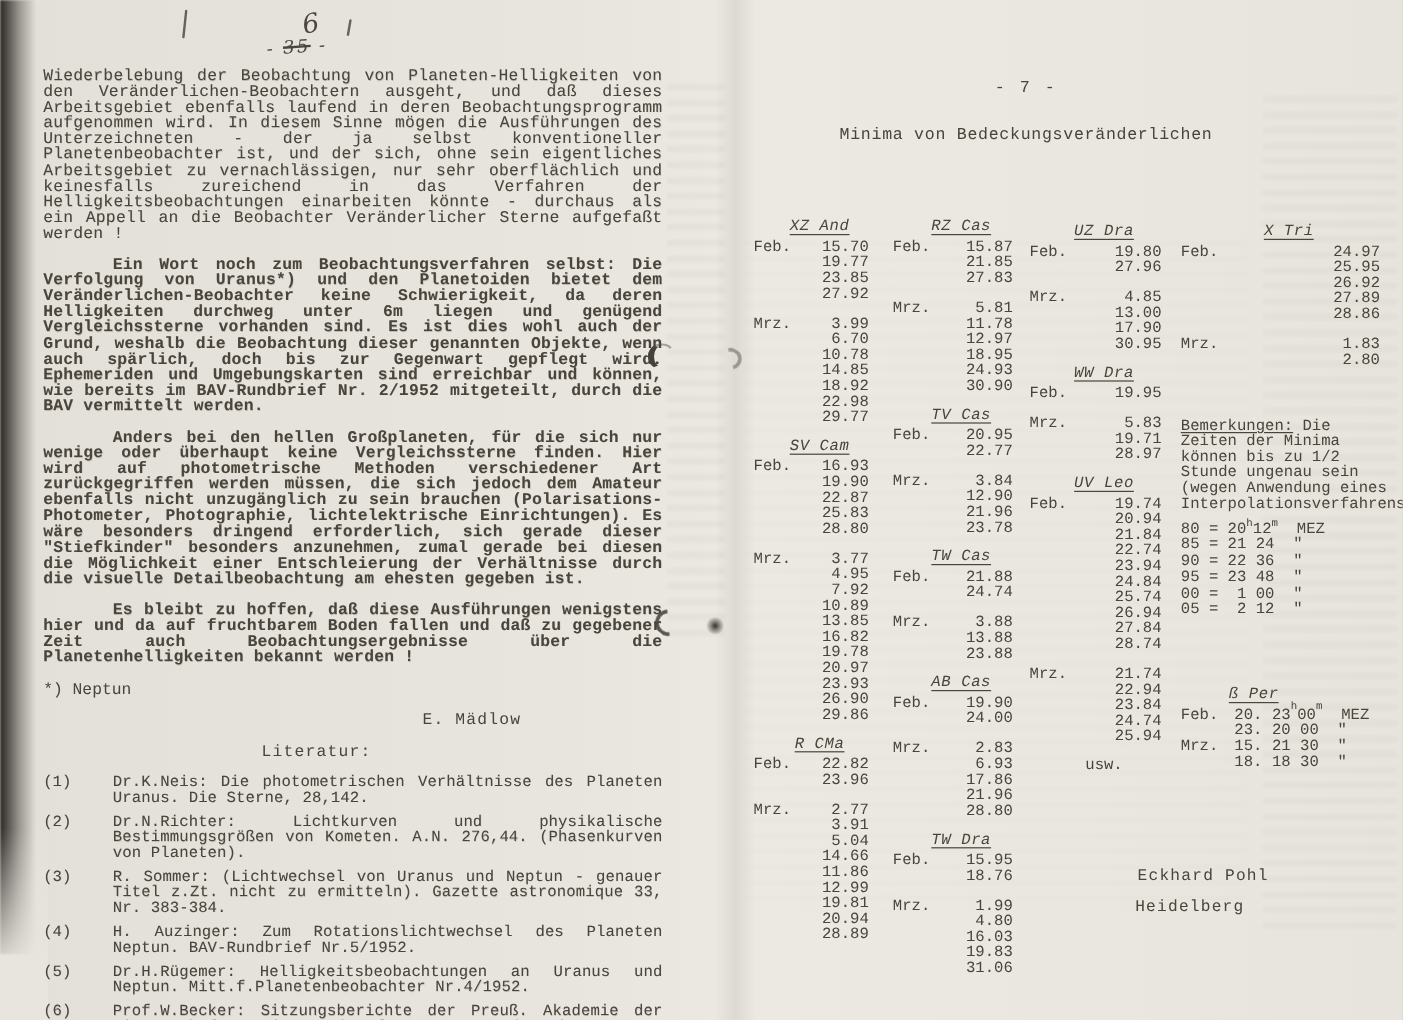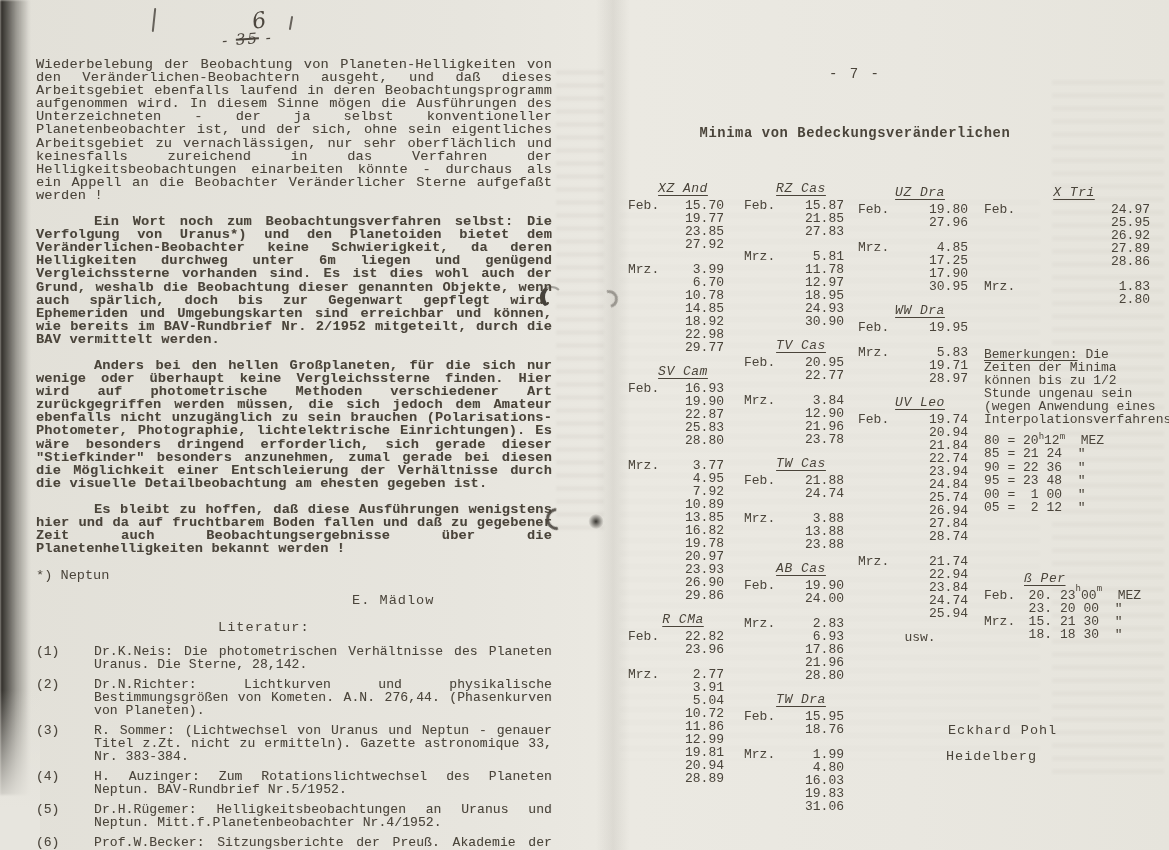--- a/index.html
+++ b/index.html
@@ -41,21 +41,21 @@
   .sig-left{font-size:13.6px;margin:10px 0 12px 316px;letter-spacing:1px;}
   .lit-head{font-size:13.6px;margin:0 0 10px 182px;letter-spacing:1px;}
   .lit-item{display:flex;margin-bottom:7px;font-size:13px;line-height:13px;
     text-shadow:.3px .3px 0 rgba(74,68,58,.22);}
   .lit-num{width:58px;flex:none;}
   .lit-txt{flex:1;text-align:justify;letter-spacing:.1px;}
 
   
   #right-head{position:absolute;left:615px;top:66px;width:480px;text-align:center;}
   .pnum{font-size:14px;letter-spacing:2px;}
-  .rtitle{font-size:13.8px;margin-top:44px;letter-spacing:.6px;font-weight:bold;}
+  .rtitle{font-size:13.8px;margin-top:24px;letter-spacing:.6px;}
   .rsub{font-size:13.5px;margin-top:5px;}
   .mcol{position:absolute;font-size:13px;line-height:13px;}
   #col-0{left:628px;top:182px;width:110px;}
   #col-1{left:744px;top:182px;width:114px;}
   #col-2{left:858px;top:186px;width:124px;}
   #col-3{left:984px;top:186px;width:180px;}
   .star-block{margin-bottom:11px;}
   .star-name{text-align:center;margin-bottom:4px;font-style:italic;}
   .star-name span{text-decoration:underline;text-underline-offset:3px;letter-spacing:.5px;}
   .mgroup{margin-top:0;}
@@ -284,21 +284,21 @@
           <div class="mrow">
             <span class="mmonth"></span>
             <span class="mval">3.91</span>
           </div>
           <div class="mrow">
             <span class="mmonth"></span>
             <span class="mval">5.04</span>
           </div>
           <div class="mrow">
             <span class="mmonth"></span>
-            <span class="mval">10.72</span>
+            <span class="mval">14.66</span>
           </div>
           <div class="mrow">
             <span class="mmonth"></span>
             <span class="mval">11.86</span>
           </div>
           <div class="mrow">
             <span class="mmonth"></span>
             <span class="mval">12.99</span>
           </div>
           <div class="mrow">
@@ -502,21 +502,21 @@
             <span class="mval">27.96</span>
           </div>
         </div>
         <div class="mgroup">
           <div class="mrow">
             <span class="mmonth">Mrz.</span>
             <span class="mval">4.85</span>
           </div>
           <div class="mrow">
             <span class="mmonth"></span>
-            <span class="mval">17.25</span>
+            <span class="mval">13.00</span>
           </div>
           <div class="mrow">
             <span class="mmonth"></span>
             <span class="mval">17.90</span>
           </div>
           <div class="mrow">
             <span class="mmonth"></span>
             <span class="mval">30.95</span>
           </div>
         </div>

